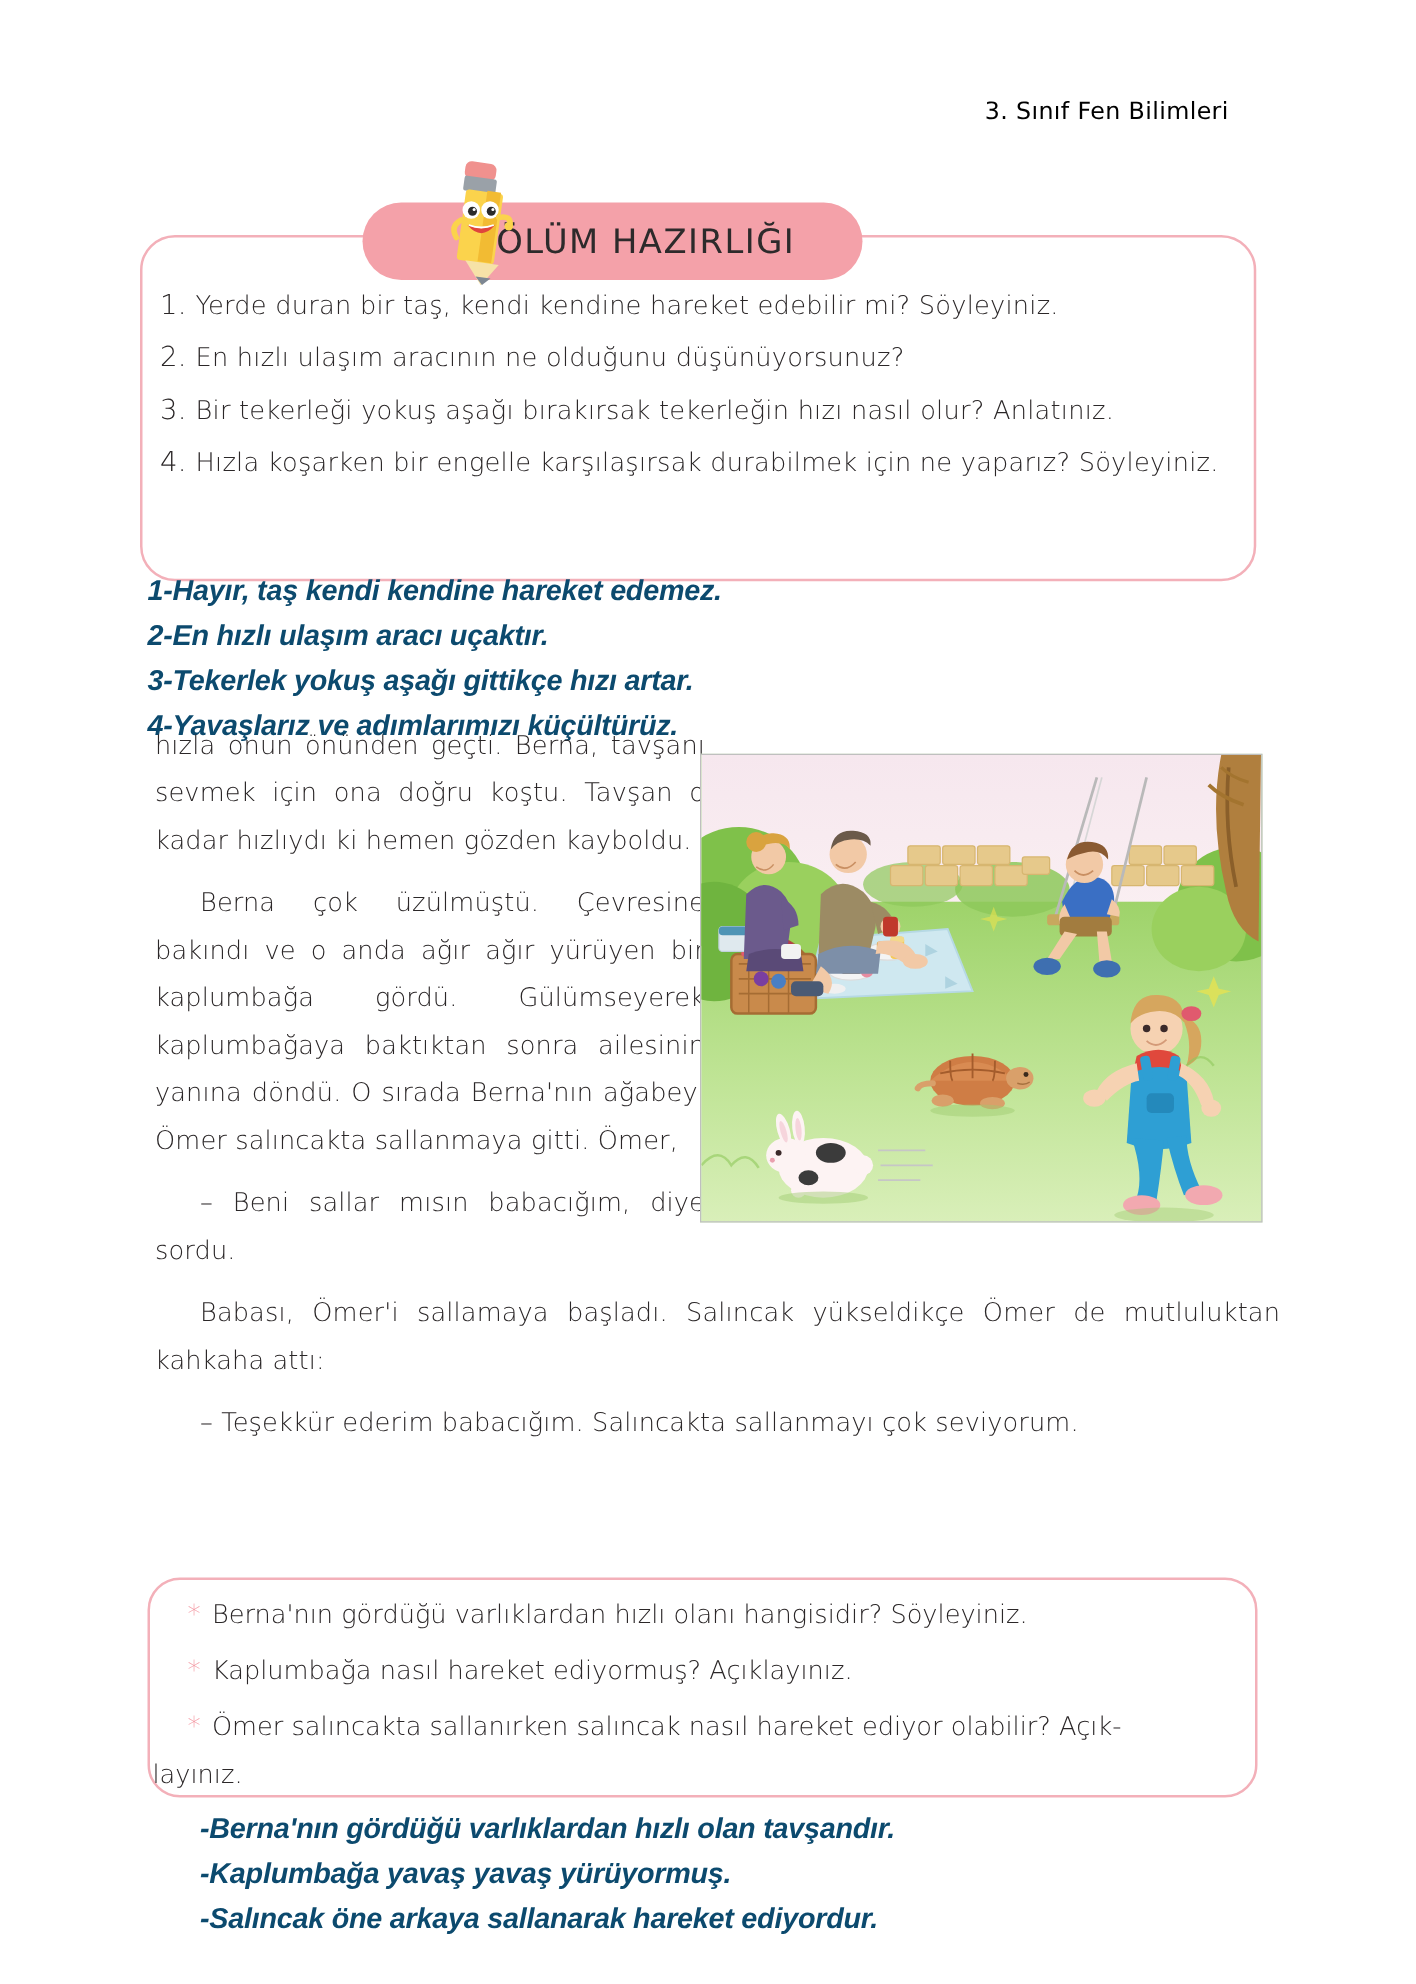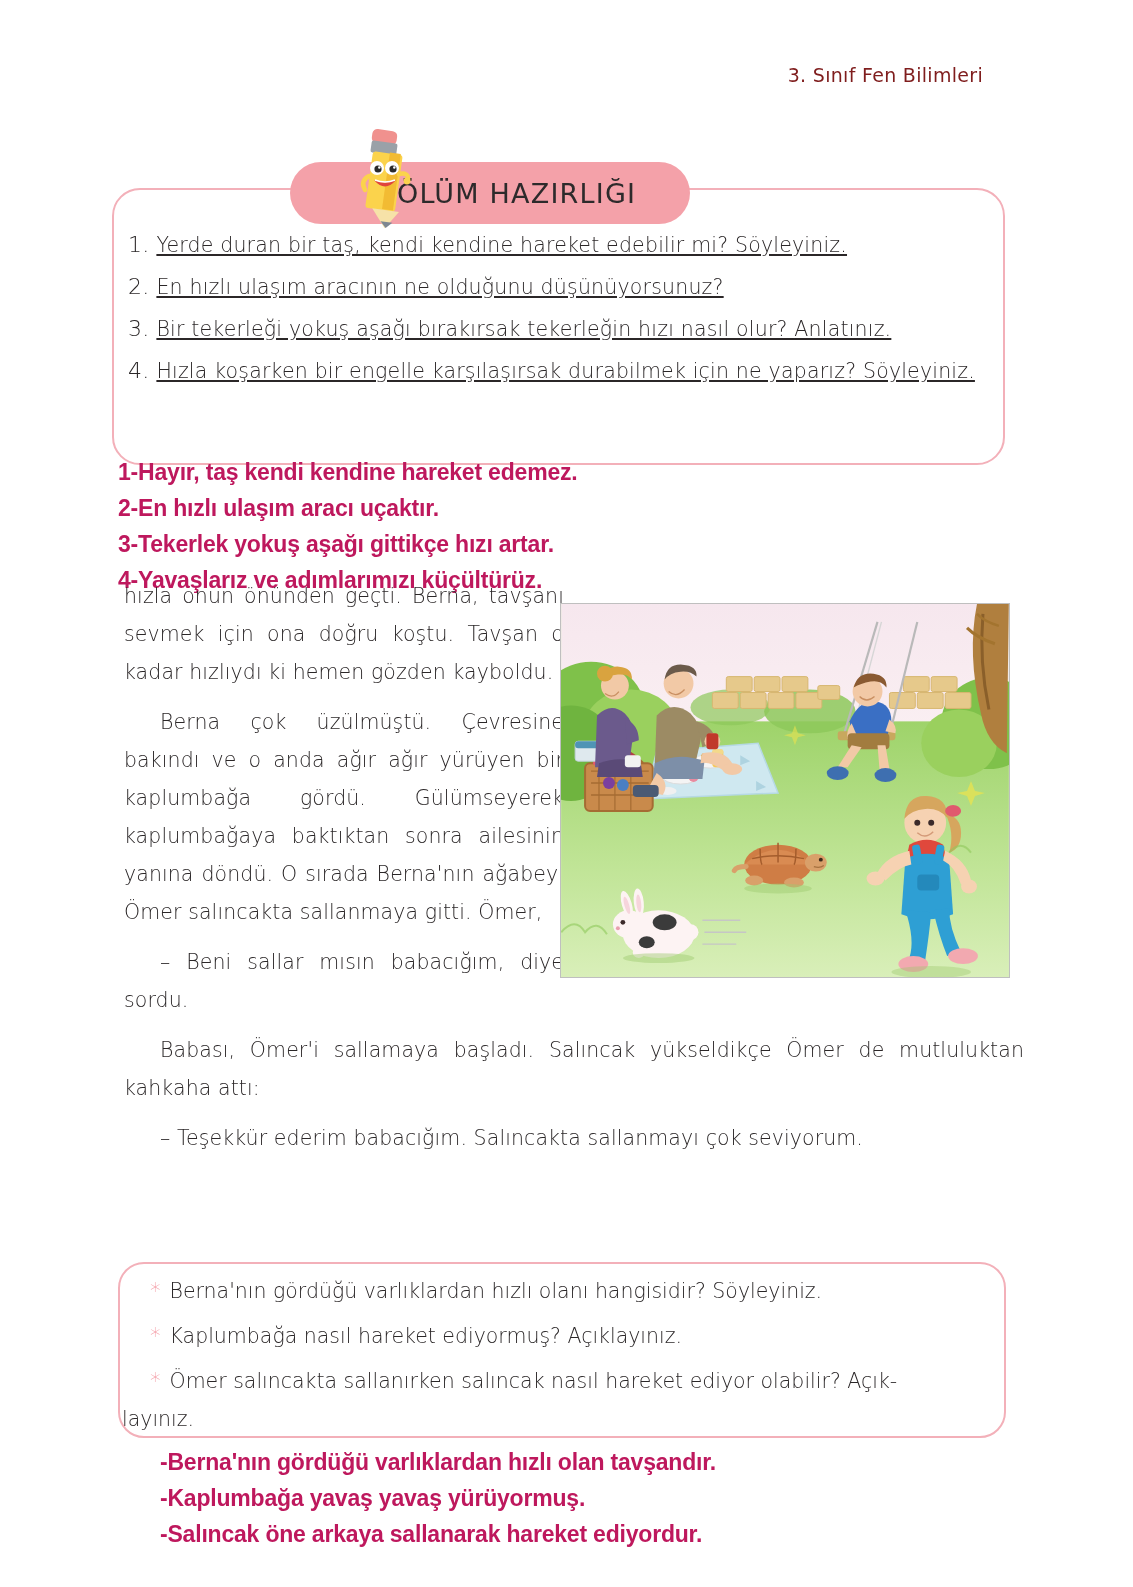--- a/index.html
+++ b/index.html
@@ -12,27 +12,27 @@
     height: 1587px;
     position: relative;
     font-family: "Liberation Sans", sans-serif;
     color: #231f20;
     overflow: hidden;
   }
 
   
   .page-header {
     position: absolute;
-    top: 64px;
+    top: 78px;
     right: 150px;
     font-family: "DejaVu Sans", sans-serif;
     font-size: 19px;
     font-weight: 400;
     letter-spacing: .3px;
-    color: #7f1d1d;
+    color: #000000;
   }
 
   
   .prep-box {
     position: absolute;
     left: 112px;
     top: 188px;
     width: 893px;
     height: 277px;
     border: 2px solid #f3b0b9;
@@ -87,31 +87,32 @@
     font-weight: 300;
     font-size: 20.5px;
     color: #2b2728;
     letter-spacing: .2px;
   }
   .q-num {
     flex: 0 0 auto;
     font-size: 22px;
     margin-right: 7px;
   }
-  .q-text { flex: 1 1 auto; text-decoration: underline; }
+  .q-text { flex: 1 1 auto; }
 
   
   .red-ans {
     position: absolute;
-    color: #be185d;
+    color: #0c4a6e;
     font-family: "Liberation Sans", sans-serif;
     font-weight: bold;
     font-size: 23px;
     letter-spacing: -.2px;
     white-space: nowrap;
+    font-style: italic;
   }
   .ra-top { left: 118px; }
   .ra1 { top: 459px; }
   .ra2 { top: 495px; }
   .ra3 { top: 531px; }
   .ra4 { top: 567px; }
 
   .ra-bot { left: 160px; font-size: 23px; }
   .rb1 { top: 1449px; }
   .rb2 { top: 1485px; }

